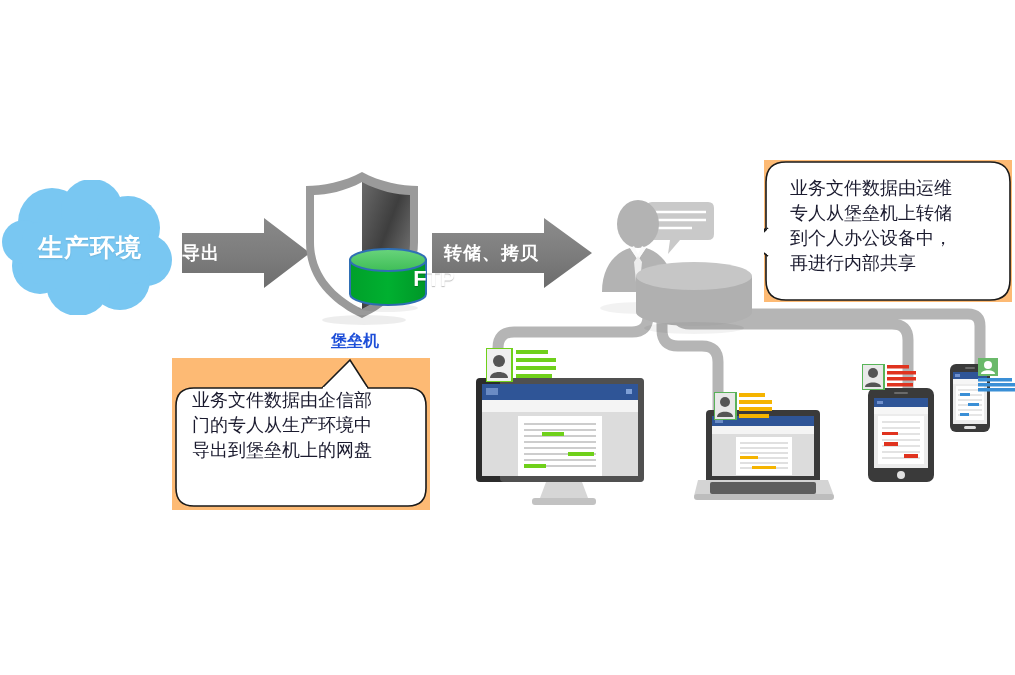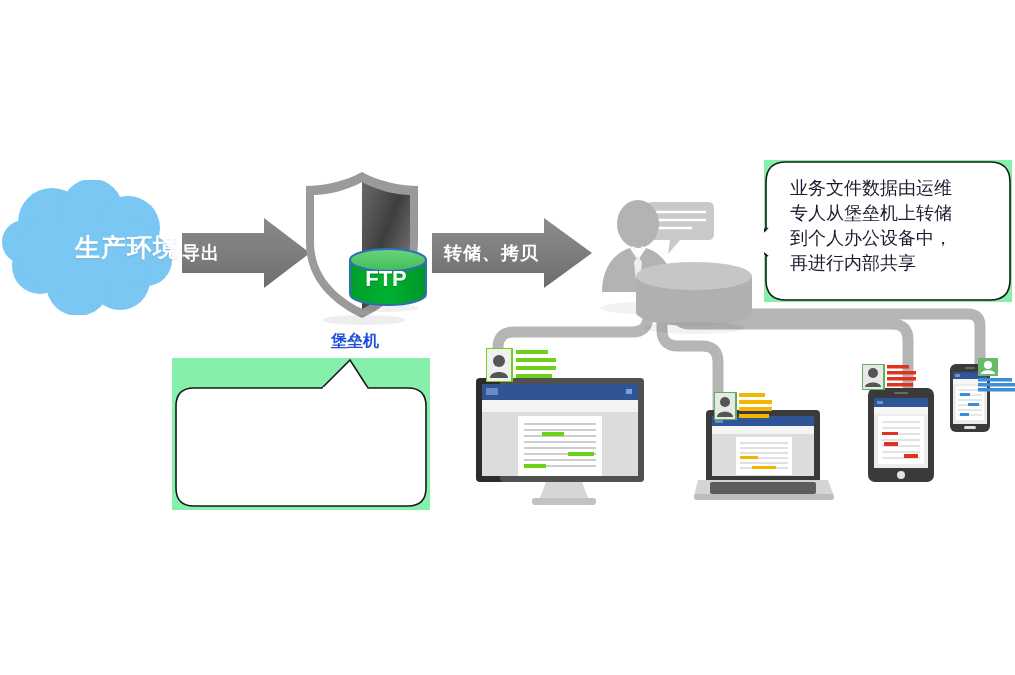--- a/index.html
+++ b/index.html
@@ -8,39 +8,39 @@
   #stage{position:absolute;left:0;top:0;width:1015px;height:675px;}
   svg{display:block;}
   .abs{position:absolute;}
   .cn{font-family:"Liberation Sans","DejaVu Sans",sans-serif;}
 
   
   #cloud-group{left:0px;top:180px;width:180px;height:135px;}
   #cloud-label{position:absolute;left:0;top:0;width:180px;height:135px;
       display:flex;align-items:center;justify-content:center;
       color:#ffffff;font-weight:bold;font-size:25px;letter-spacing:1px;
-      text-shadow:0 1px 2px rgba(0,0,0,.10);margin-left:37px;}
+      text-shadow:0 1px 2px rgba(0,0,0,.10);}
 
   
   .arrow-wrap{position:absolute;}
   .arrow-text{position:absolute;left:0;top:0;width:100%;height:100%;
       display:flex;align-items:center;justify-content:flex-start;
       color:#ffffff;font-weight:bold;font-size:18px;
       box-sizing:border-box;letter-spacing:1px;}
   #arrow1{left:182px;top:218px;width:128px;height:70px;}
   #arrow2{left:432px;top:218px;width:160px;height:70px;}
   #arrow2 .arrow-text{padding-left:12px;font-size:18px;}
 
   
   #shield-group{left:292px;top:168px;width:140px;height:160px;}
   #ftp-text{position:absolute;left:352px;top:262px;width:68px;height:34px;
       display:flex;align-items:center;justify-content:center;
       color:#ffffff;font-weight:bold;font-size:22px;
       font-family:"Liberation Sans","DejaVu Sans",sans-serif;
-      text-shadow:0 1px 1px rgba(0,0,0,.25);}
+      text-shadow:0 1px 1px rgba(0,0,0,.25);padding-left:48px;}
   #bastion-label{left:310px;top:331px;width:90px;text-align:center;
       color:#1d4ed8;font-weight:bold;font-size:16px;}
 
   
   #person-group{left:596px;top:196px;width:170px;height:150px;}
 
   
   #pipes{left:440px;top:280px;width:575px;height:200px;}
 
   
@@ -49,21 +49,21 @@
   #tablet-group{left:866px;top:386px;width:72px;height:98px;}
   #phone-group{left:948px;top:362px;width:44px;height:72px;}
 
   
   #card-monitor{left:486px;top:348px;width:72px;height:34px;}
   #card-laptop{left:714px;top:392px;width:60px;height:28px;}
   #card-tablet{left:862px;top:364px;width:54px;height:26px;}
   #card-phone{left:978px;top:358px;width:40px;height:34px;}
 
   
-  .callout{position:absolute;background:#86efac;}
+  .callout{position:absolute;background:#fdba74;}
   .callout-text{position:absolute;box-sizing:border-box;
       color:#1a1a2e;font-size:18px;line-height:25px;
       white-space:pre-line;text-align:left;}
   #callout-right{left:764px;top:160px;width:248px;height:142px;}
   #callout-right .callout-text{left:26px;top:16px;width:210px;}
   #callout-left{left:172px;top:358px;width:258px;height:152px;}
   #callout-left .callout-text{left:20px;top:30px;width:222px;}
 </style>
 </head>
 <body>
@@ -388,15 +388,18 @@
 专人从堡垒机上转储
 到个人办公设备中，
 再进行内部共享</div>
   </div>
 
   <div class="callout" id="callout-left">
     <svg width="258" height="152" viewBox="0 0 258 152">
       <path d="M22,30 L150,30 L178,2 L196,30 L236,30 Q254,30 254,48 L254,130 Q254,148 236,148 L22,148 Q4,148 4,130 L4,48 Q4,30 22,30 Z" fill="#ffffff" stroke="#1a1a1a" stroke-width="1.6"></path>
       <rect x="151" y="29" width="44" height="4" fill="#ffffff"></rect>
     </svg>
+    <div class="callout-text cn">业务文件数据由企信部
+门的专人从生产环境中
+导出到堡垒机上的网盘</div>
   </div>
 
 </div>
 
 </body></html>

